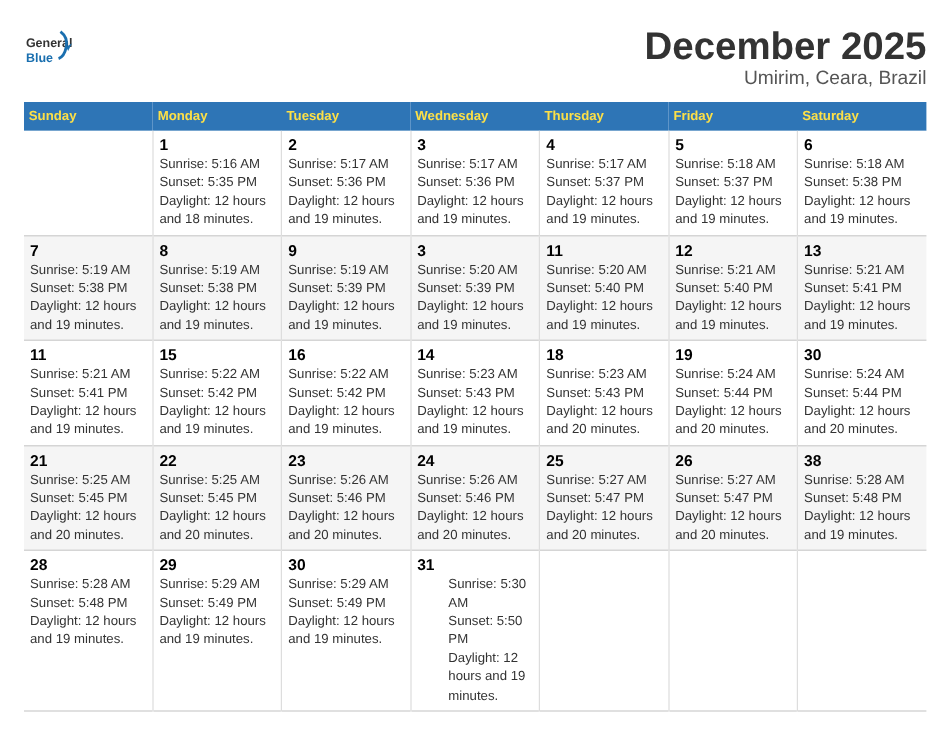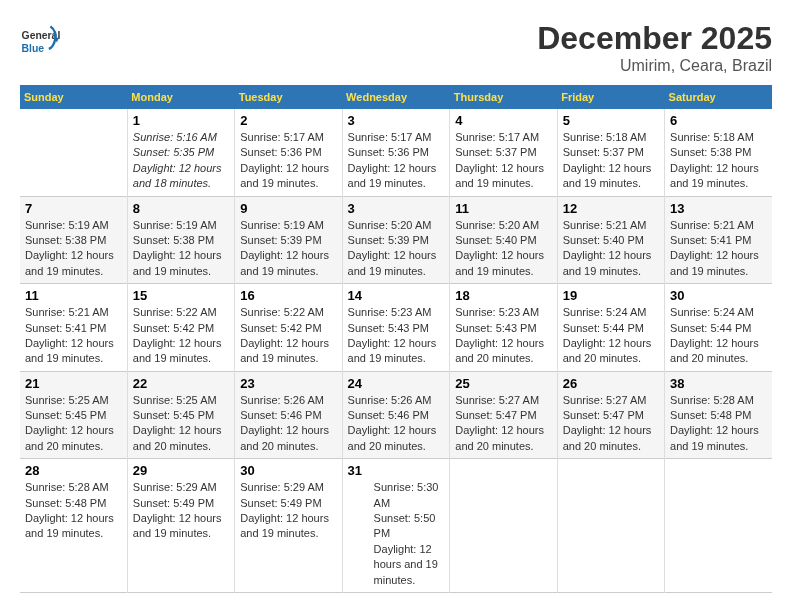--- a/index.html
+++ b/index.html
@@ -106,21 +106,21 @@
         <th>Thursday</th>
         <th>Friday</th>
         <th>Saturday</th>
       </tr>
   </thead>
   <tbody id="calendar-body">
   <tr>
         <td></td>
         <td>
           <span class="day-num">1</span>
-          <div class="day-info" style="white-space: pre-line; font-style: italic;">Sunrise: 5:16 AM
+          <div class="day-info" style="white-space: pre-line;">Sunrise: 5:16 AM
 Sunset: 5:35 PM
 Daylight: 12 hours and 18 minutes.</div>
         </td>
         <td>
           <span class="day-num">2</span>
           <div class="day-info" style="white-space: pre-line;">Sunrise: 5:17 AM
 Sunset: 5:36 PM
 Daylight: 12 hours and 19 minutes.</div>
         </td>
         <td>

